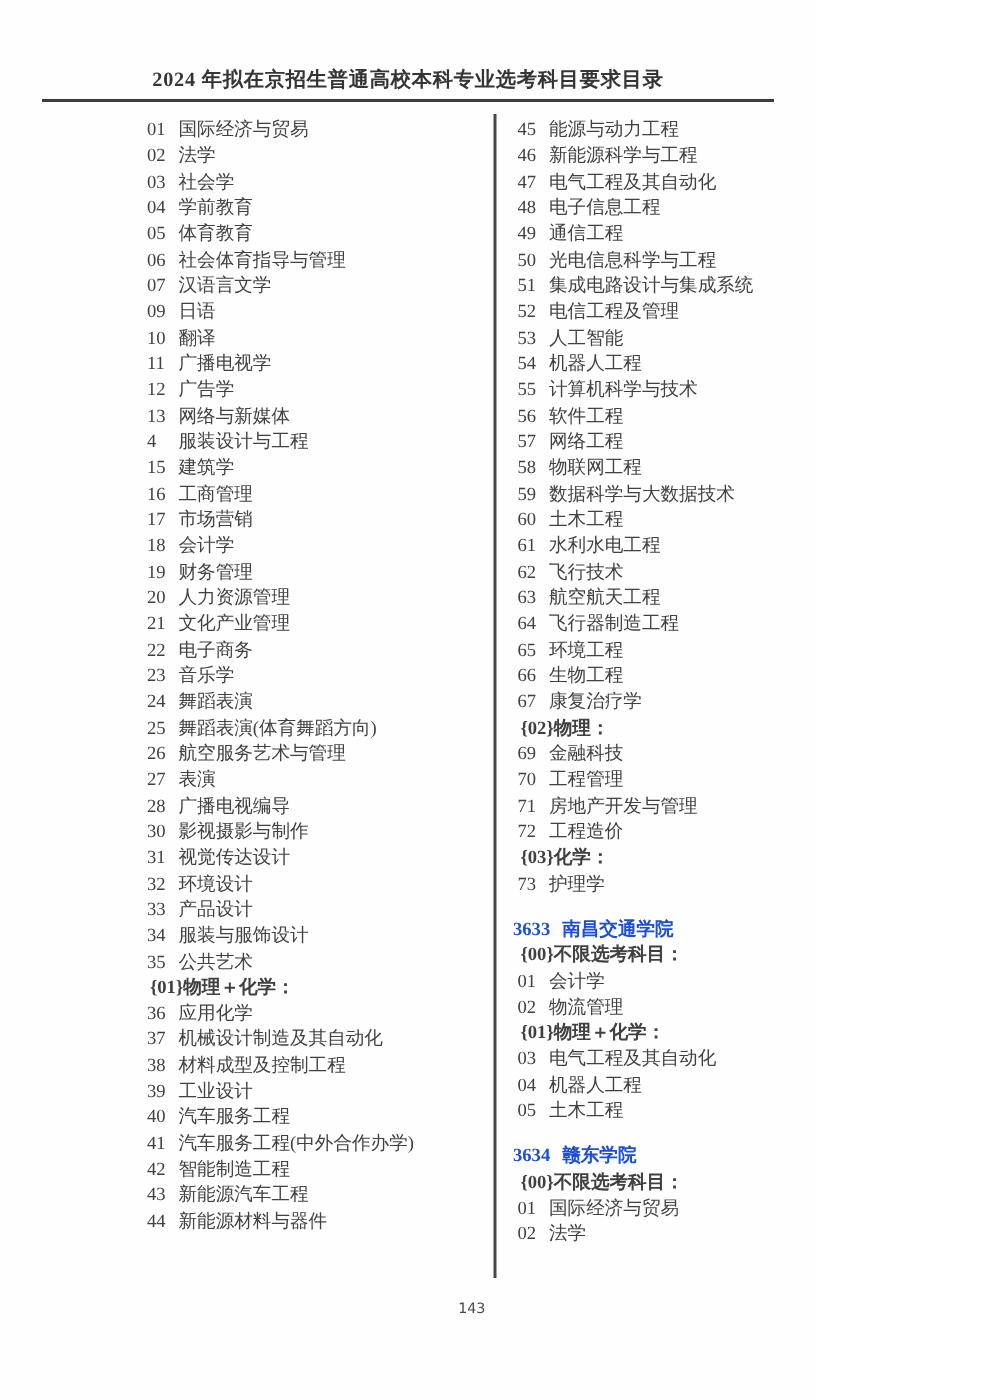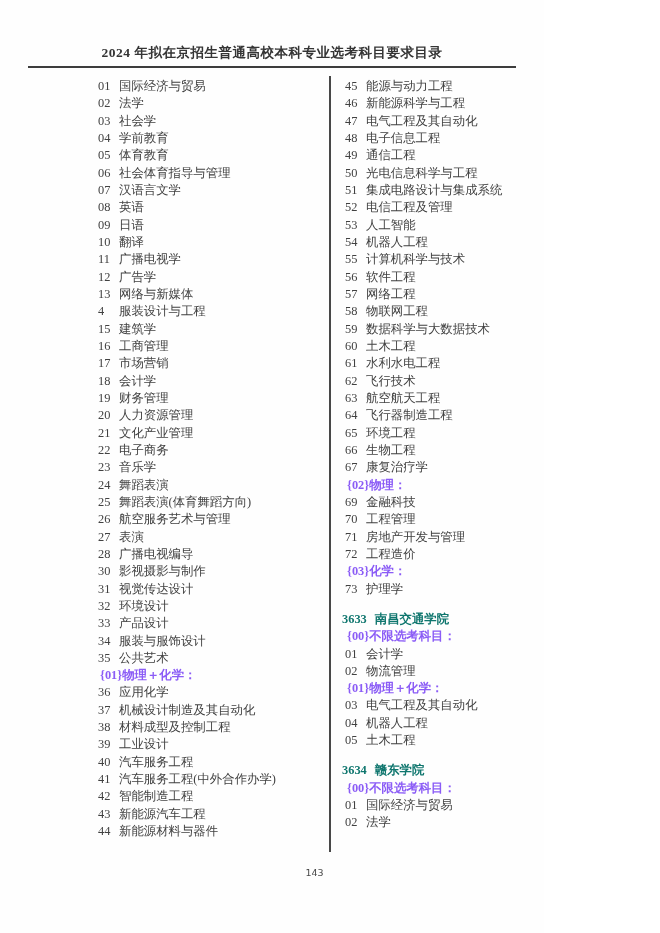--- a/index.html
+++ b/index.html
@@ -42,26 +42,26 @@
     white-space:nowrap;
     color:#414141;
   }
   .line .num{
     display:inline-block;
     min-width:13px;
     margin-right:8px;
   }
   .line.req{
     font-weight:bold;
-    color:#8b5cf6;
+    color:#404040;
     margin-left:2px;
   }
   .line.college{
     font-weight:bold;
-    color:#0f766e;
+    color:#1d4ed8;
     margin-left:-3px;
   }
   .line.college .code{margin-right:8px;}
   .line.gap{height:13px;}
   .footer{
     position:absolute;
     top:867px;left:0;
     width:660px;
     text-align:center;
     padding-right:31px;
@@ -82,21 +82,20 @@
 
   <div class="content">
     <div class="col col-left">
         <div class="line item"><span class="num">01</span><span class="txt">国际经济与贸易</span></div>
         <div class="line item"><span class="num">02</span><span class="txt">法学</span></div>
         <div class="line item"><span class="num">03</span><span class="txt">社会学</span></div>
         <div class="line item"><span class="num">04</span><span class="txt">学前教育</span></div>
         <div class="line item"><span class="num">05</span><span class="txt">体育教育</span></div>
         <div class="line item"><span class="num">06</span><span class="txt">社会体育指导与管理</span></div>
         <div class="line item"><span class="num">07</span><span class="txt">汉语言文学</span></div>
-        <div class="line item"><span class="num">08</span><span class="txt">英语</span></div>
         <div class="line item"><span class="num">09</span><span class="txt">日语</span></div>
         <div class="line item"><span class="num">10</span><span class="txt">翻译</span></div>
         <div class="line item"><span class="num">11</span><span class="txt">广播电视学</span></div>
         <div class="line item"><span class="num">12</span><span class="txt">广告学</span></div>
         <div class="line item"><span class="num">13</span><span class="txt">网络与新媒体</span></div>
         <div class="line item"><span class="num">4</span><span class="txt">服装设计与工程</span></div>
         <div class="line item"><span class="num">15</span><span class="txt">建筑学</span></div>
         <div class="line item"><span class="num">16</span><span class="txt">工商管理</span></div>
         <div class="line item"><span class="num">17</span><span class="txt">市场营销</span></div>
         <div class="line item"><span class="num">18</span><span class="txt">会计学</span></div>

